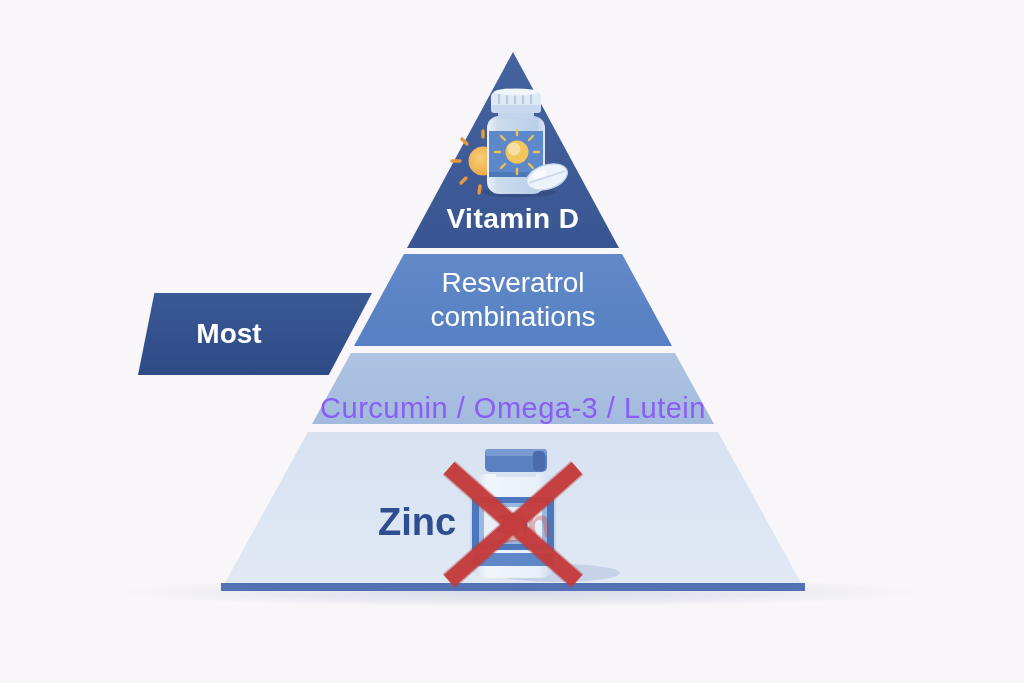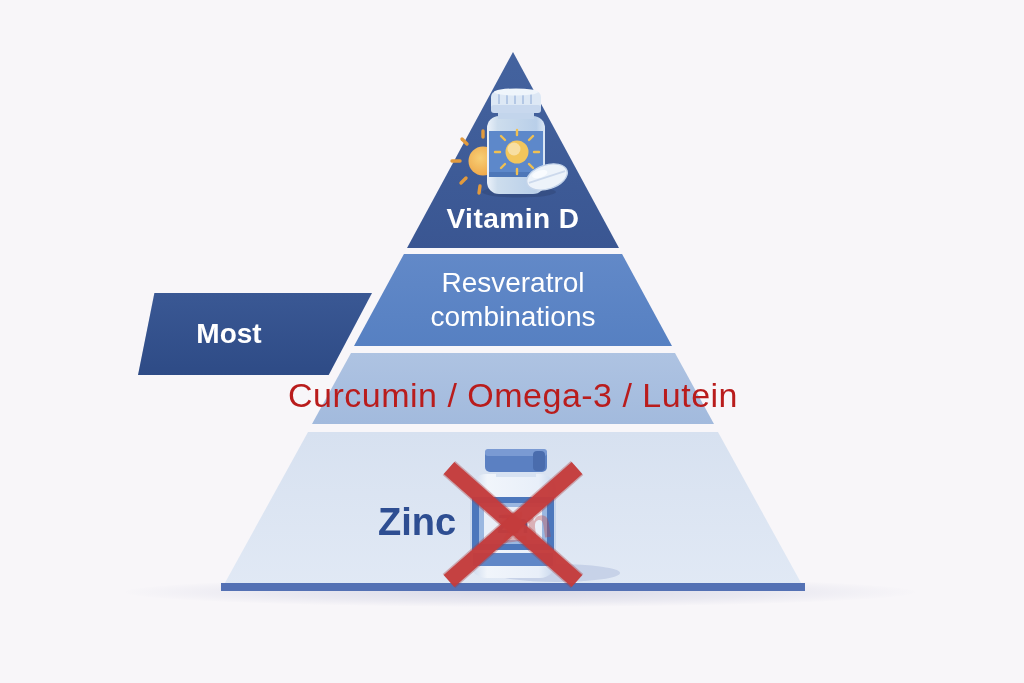--- a/index.html
+++ b/index.html
@@ -50,22 +50,22 @@
   .tier-text { position: absolute; z-index: 5; text-align: center; }
   .t1-label {
     left: 407px; top: 203px; width: 212px;
     color: #ffffff; font-size: 28px; font-weight: bold; letter-spacing: 0.5px;
   }
   .t2-label {
     left: 354px; top: 266px; width: 318px;
     color: #ffffff; font-size: 28px; font-weight: normal; line-height: 34px;
   }
   .t3-label {
-    left: 287px; top: 376px; width: 452px;
-    color: #b91c1c; font-size: 34px; font-weight: 500; letter-spacing: 0.5px;
+    left: 287px; top: 392px; width: 452px;
+    color: #8b5cf6; font-size: 29px; font-weight: 500; letter-spacing: 0.5px;
   }
   .t4-label {
     left: 361px; top: 501px; width: 112px;
     color: #2e4e92; font-size: 38px; font-weight: 600;
   }
 
   
   .side-label {
     position: absolute; left: 138px; top: 284px;
     width: 234px; height: 82px; z-index: 2;

